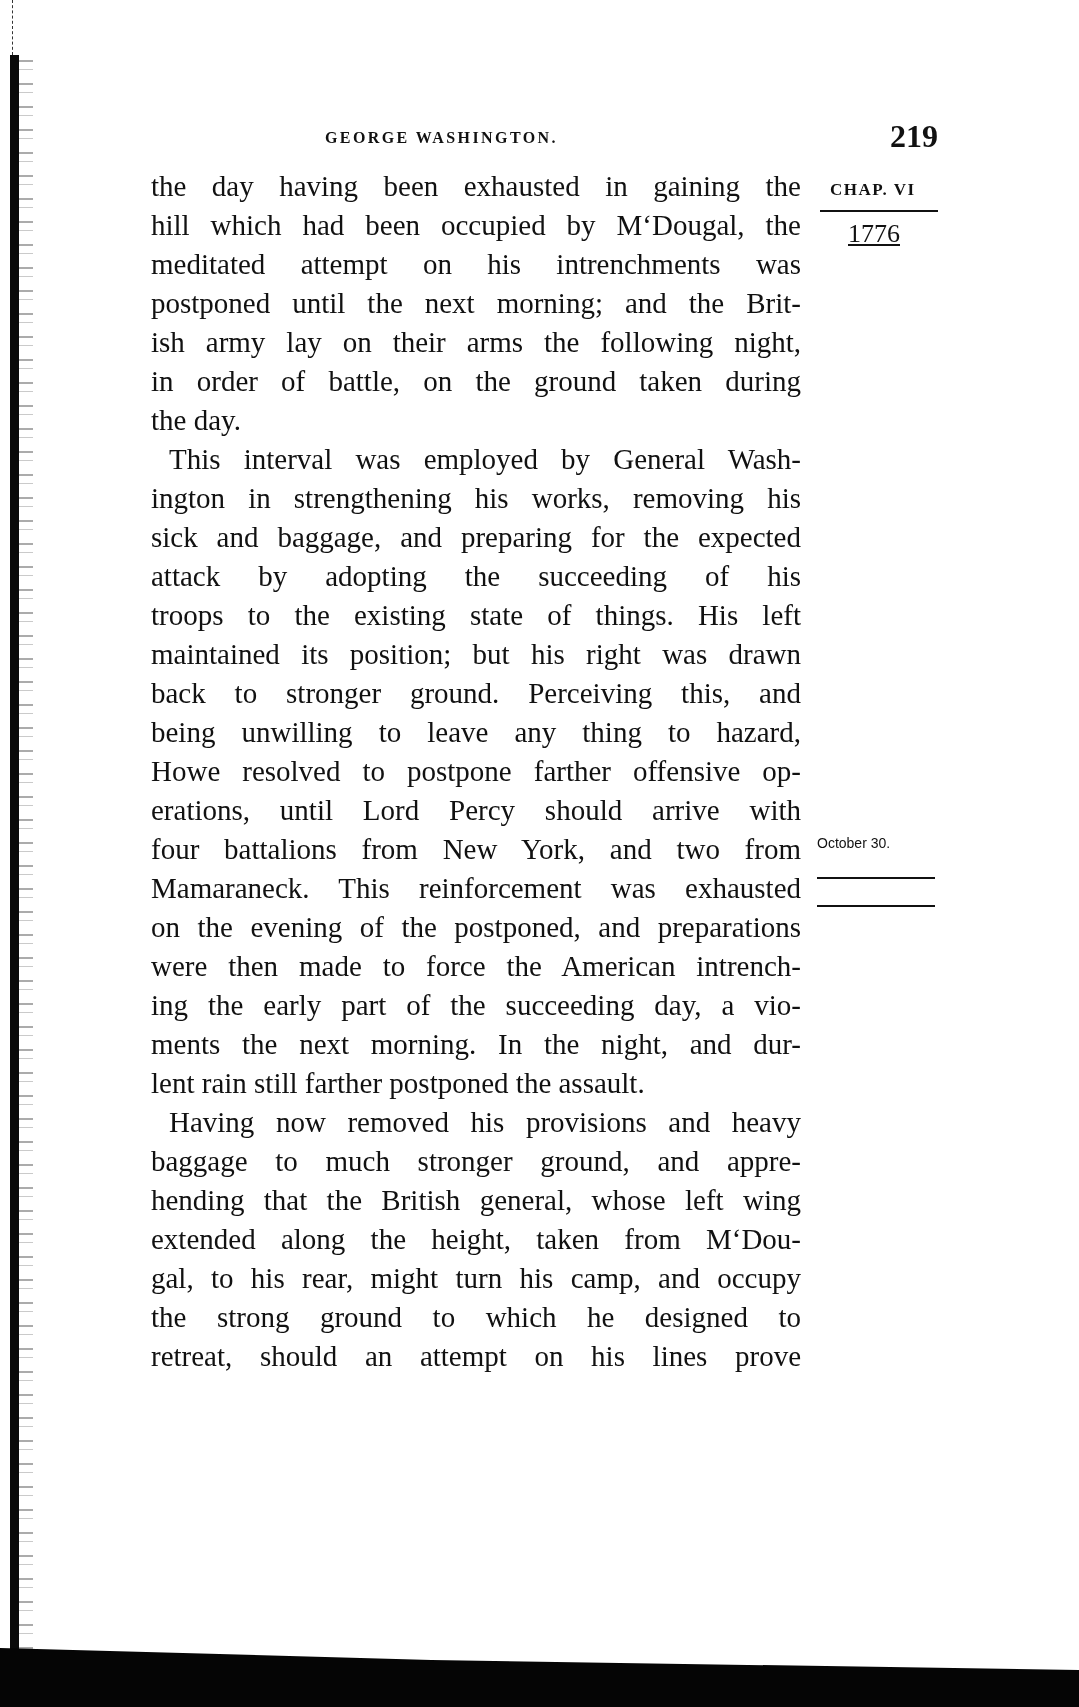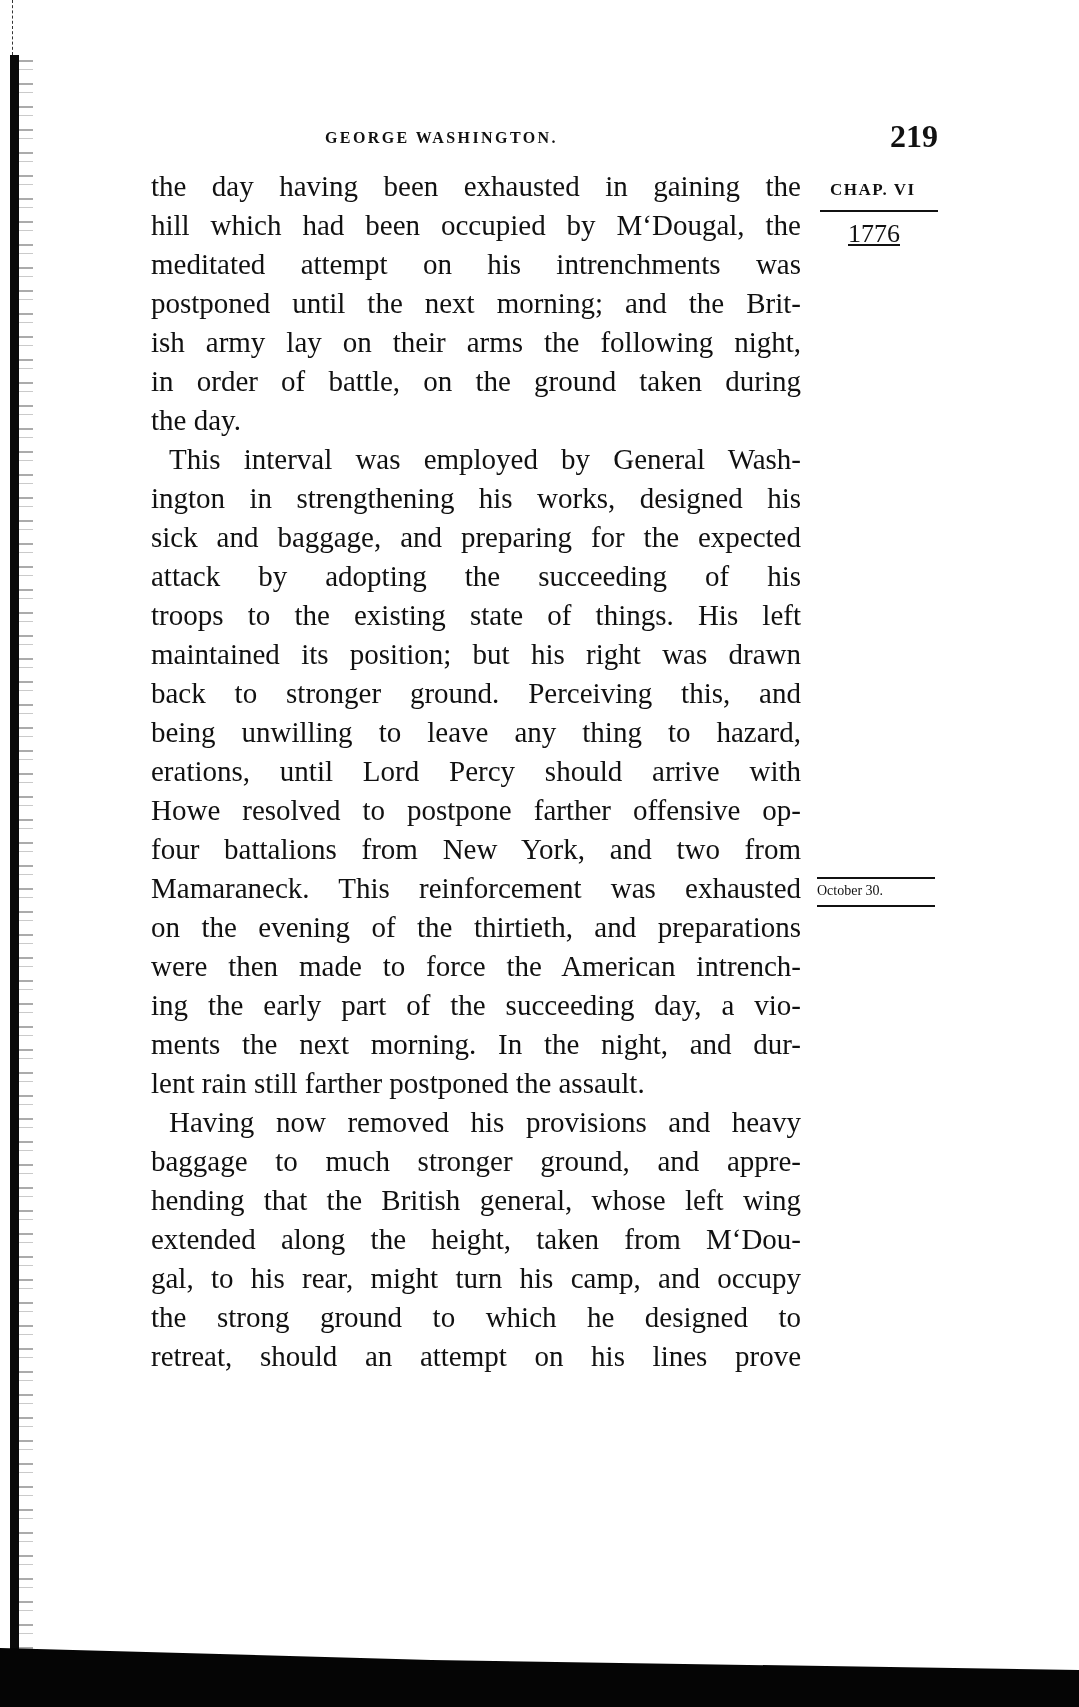--- a/index.html
+++ b/index.html
@@ -119,22 +119,22 @@
     .margin-date-rule-top {
       position: absolute;
       left: 817px;
       top: 877px;
       width: 118px;
       border-top: 2px solid #111;
     }
     .margin-date {
       position: absolute;
       left: 817px;
-      top: 882px;
-      font-family: Liberation Serif, serif;
+      top: 834px;
+      font-family: Liberation Sans, sans-serif;
       font-size: 14px;
       line-height: 18px;
       white-space: nowrap;
     }
     .margin-date-rule-bottom {
       position: absolute;
       left: 817px;
       top: 905px;
       width: 118px;
       border-top: 2px solid #111;
@@ -163,32 +163,32 @@
     <span class="line">the day having been exhausted in gaining the</span>
     <span class="line">hill which had been occupied by M‘Dougal, the</span>
     <span class="line">meditated attempt on his intrenchments was</span>
     <span class="line">postponed until the next morning; and the Brit-</span>
     <span class="line">ish army lay on their arms the following night,</span>
     <span class="line">in order of battle, on the ground taken during</span>
     <span class="line last">the day.</span>
   </div>
   <div>
     <span class="line indent">This interval was employed by General Wash-</span>
-    <span class="line">ington in strengthening his works, designed his</span>
+    <span class="line">ington in strengthening his works, removing his</span>
     <span class="line">sick and baggage, and preparing for the expected</span>
     <span class="line">attack by adopting the succeeding of his</span>
     <span class="line">troops to the existing state of things.  His left</span>
     <span class="line">maintained its position; but his right was drawn</span>
     <span class="line">back to stronger ground.  Perceiving this, and</span>
     <span class="line">being unwilling to leave any thing to hazard,</span>
+    <span class="line">Howe resolved to postpone farther offensive op-</span>
     <span class="line">erations, until Lord Percy should arrive with</span>
-    <span class="line">Howe resolved to postpone farther offensive op-</span>
     <span class="line">four battalions from New York, and two from</span>
     <span class="line">Mamaraneck.  This reinforcement was exhausted</span>
-    <span class="line">on the evening of the thirtieth, and preparations</span>
+    <span class="line">on the evening of the postponed, and preparations</span>
     <span class="line">were then made to force the American intrench-</span>
     <span class="line">ing the early part of the succeeding day, a vio-</span>
     <span class="line">ments the next morning.  In the night, and dur-</span>
     <span class="line last">lent rain still farther postponed the assault.</span>
   </div>
   <div>
     <span class="line indent">Having now removed his provisions and heavy</span>
     <span class="line">baggage to much stronger ground, and appre-</span>
     <span class="line">hending that the British general, whose left wing</span>
     <span class="line">extended along the height, taken from M‘Dou-</span>

